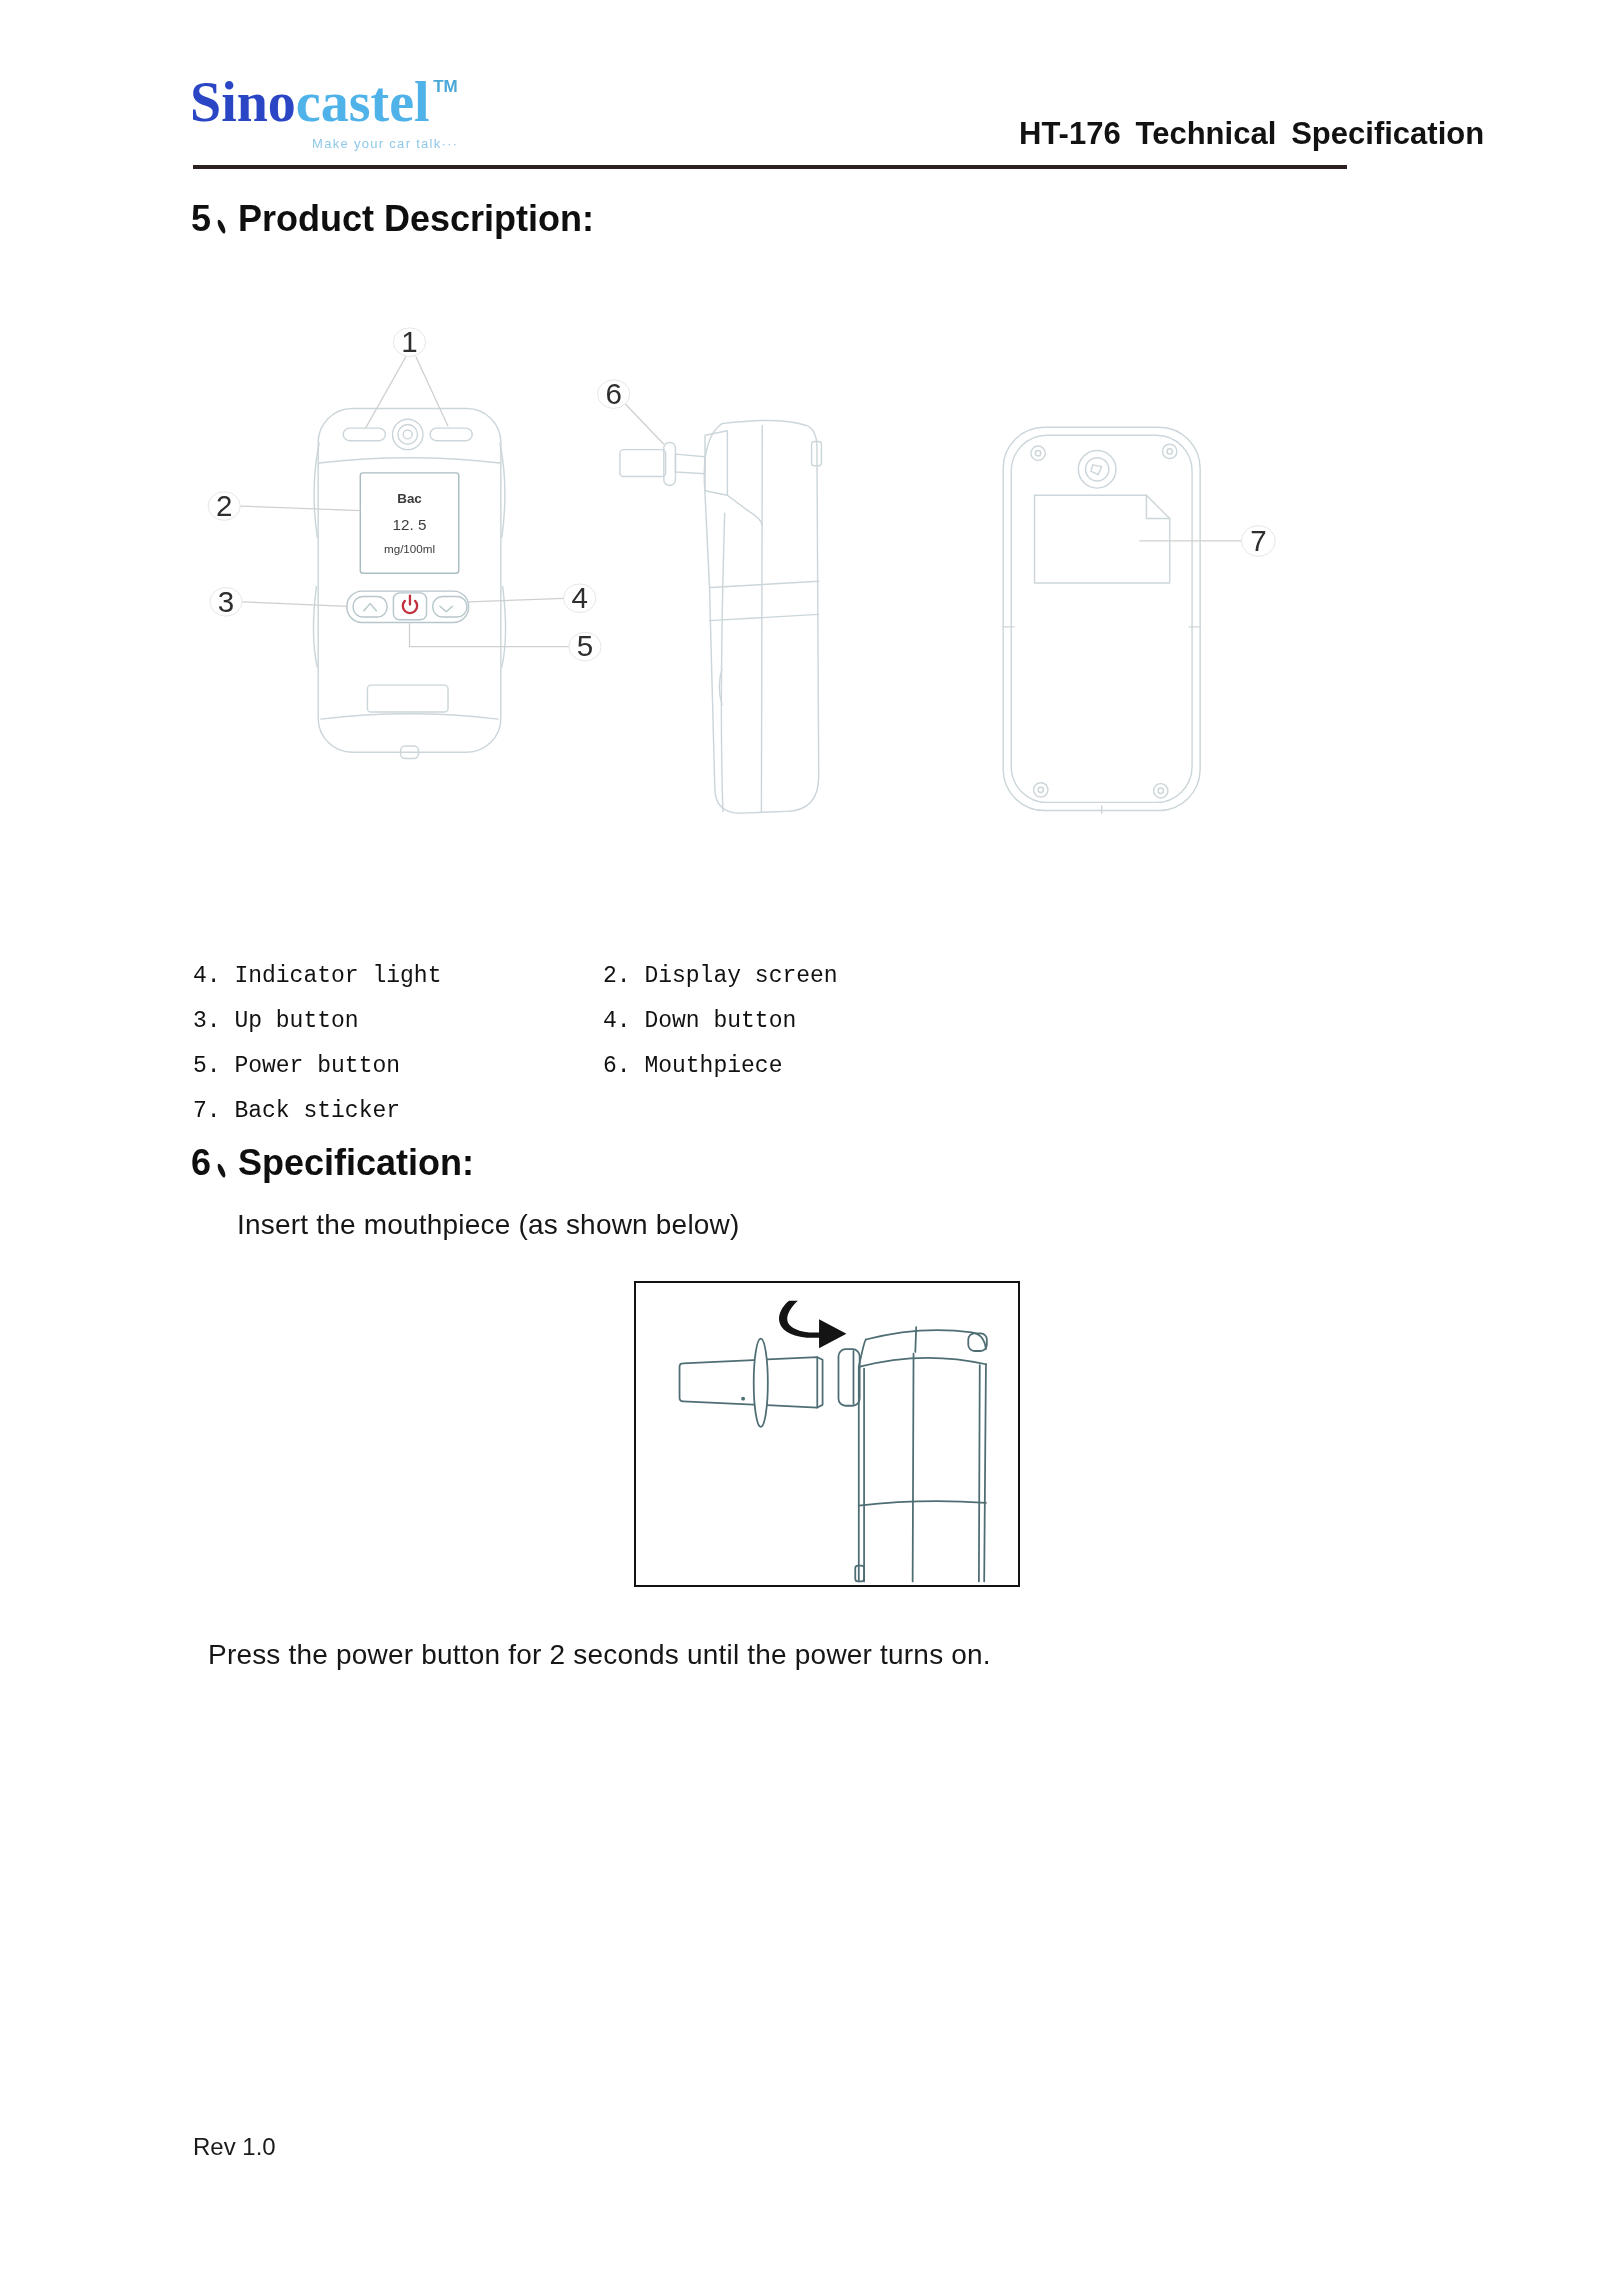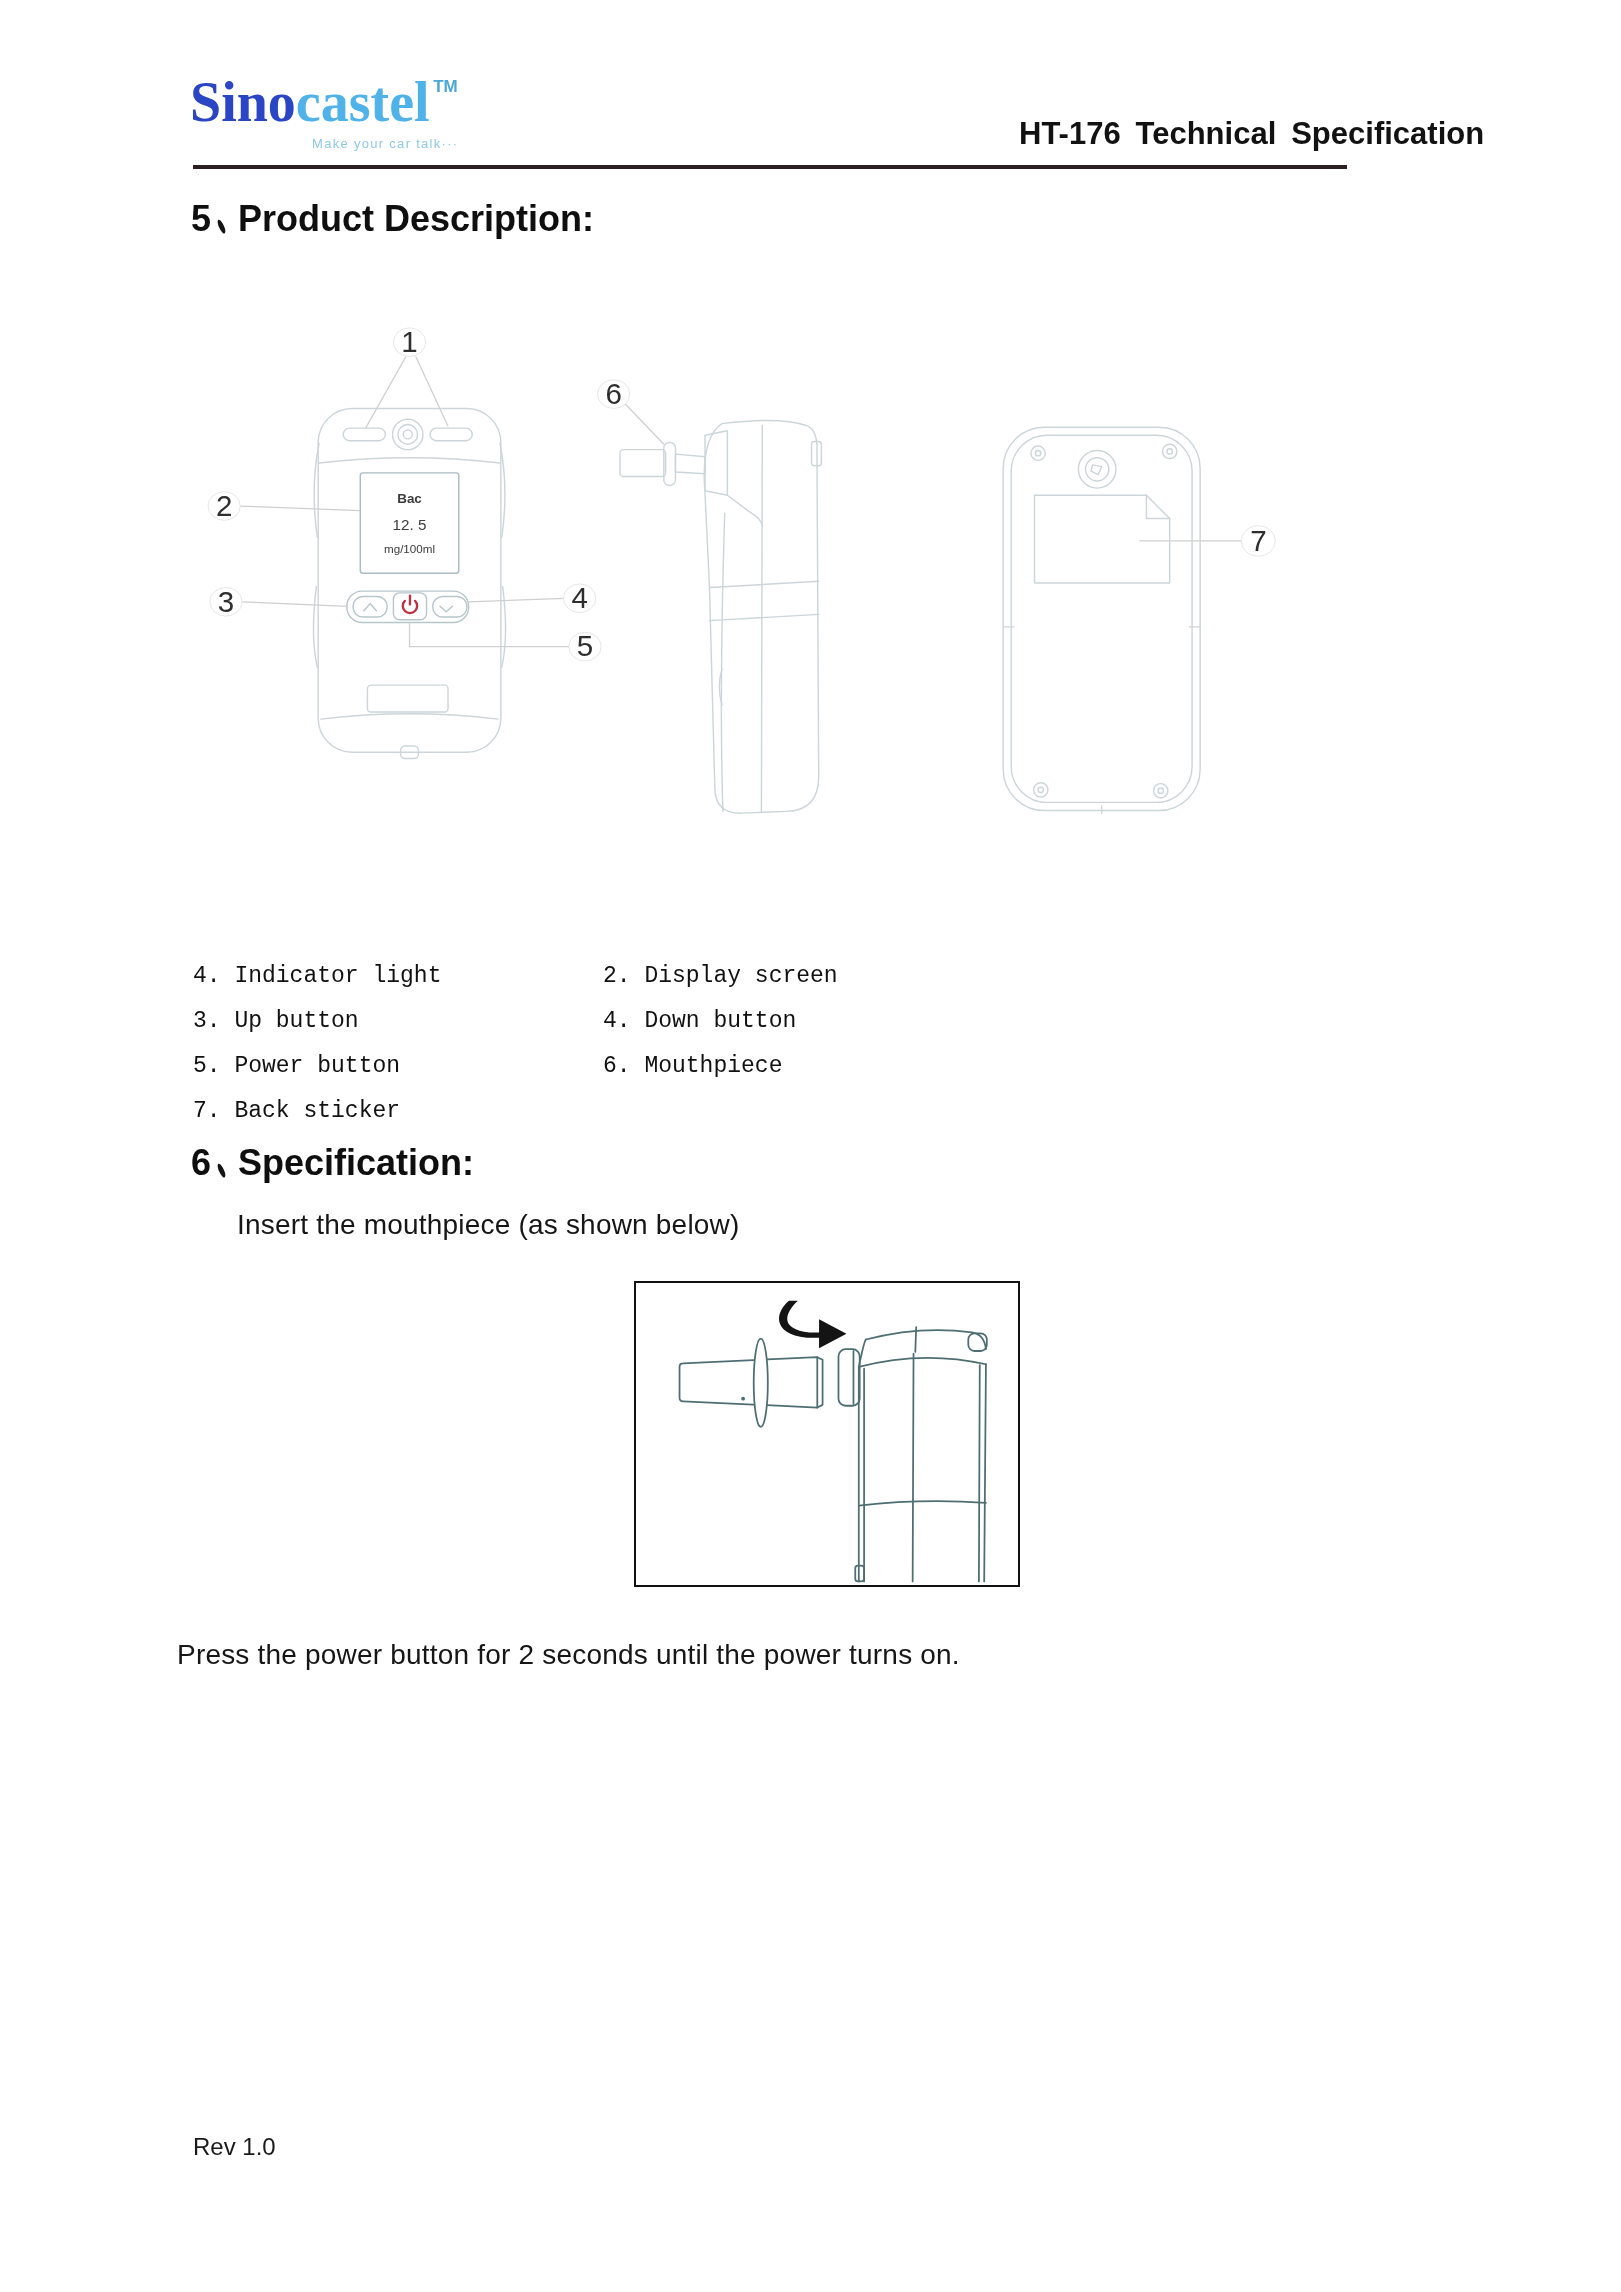--- a/index.html
+++ b/index.html
@@ -32,21 +32,21 @@
   .scr-b{font-size:15px;font-weight:bold;}
   .scr-v{font-size:17px;}
   .scr-u{font-size:13px;}
 
   
   .parts{position:absolute;left:193px;top:954px;width:806px;display:grid;grid-template-columns:410px 358px;font-family:"Liberation Mono", monospace;font-size:23px;line-height:45px;color:#111;}
 
   
   .body-text{position:absolute;margin:0;font-size:28px;color:#161616;letter-spacing:0.2px;}
   .step1{left:193px;top:1209px;margin-left:44px;}
-  .step2{left:177px;top:1639px;}
+  .step2{left:208px;top:1639px;}
   .diagram-box{position:absolute;left:634px;top:1281px;width:382px;height:302px;border:2.7px solid #121212;background:#fff;}
   .diagram-box svg{width:100%;height:100%;display:block;}
 
   .rev{position:absolute;left:193px;top:2133px;font-size:24px;color:#1a1a1a;}
 </style>
 </head>
 <body>
 
 <div class="page abs" style="left:0;top:0;width:1622px;height:1923px;text-decoration:underline;">
 

